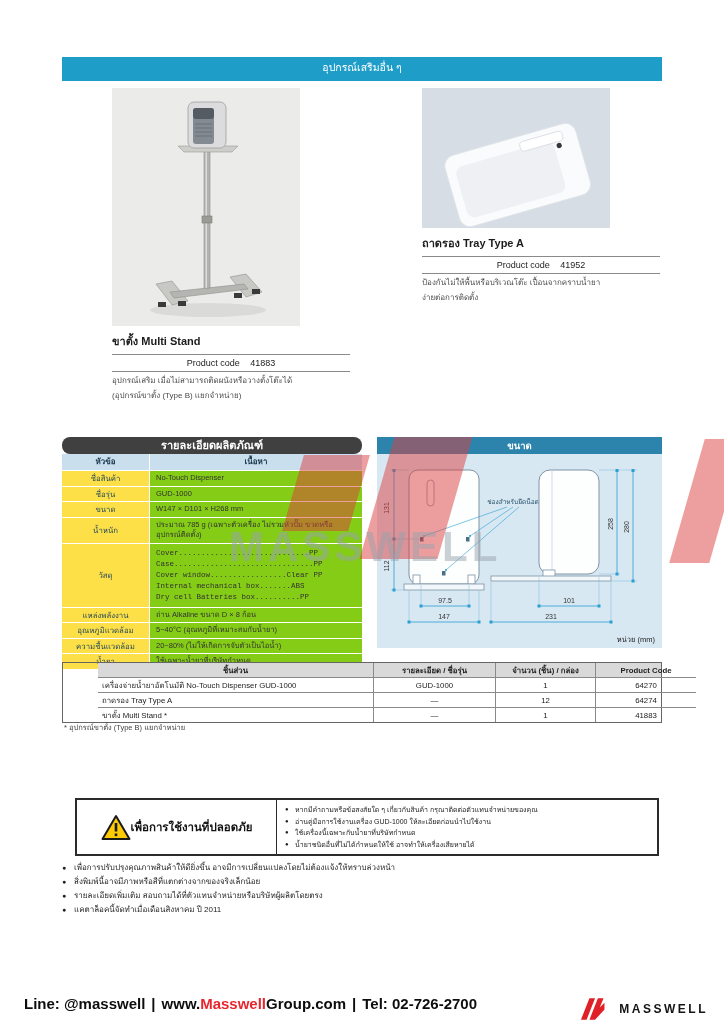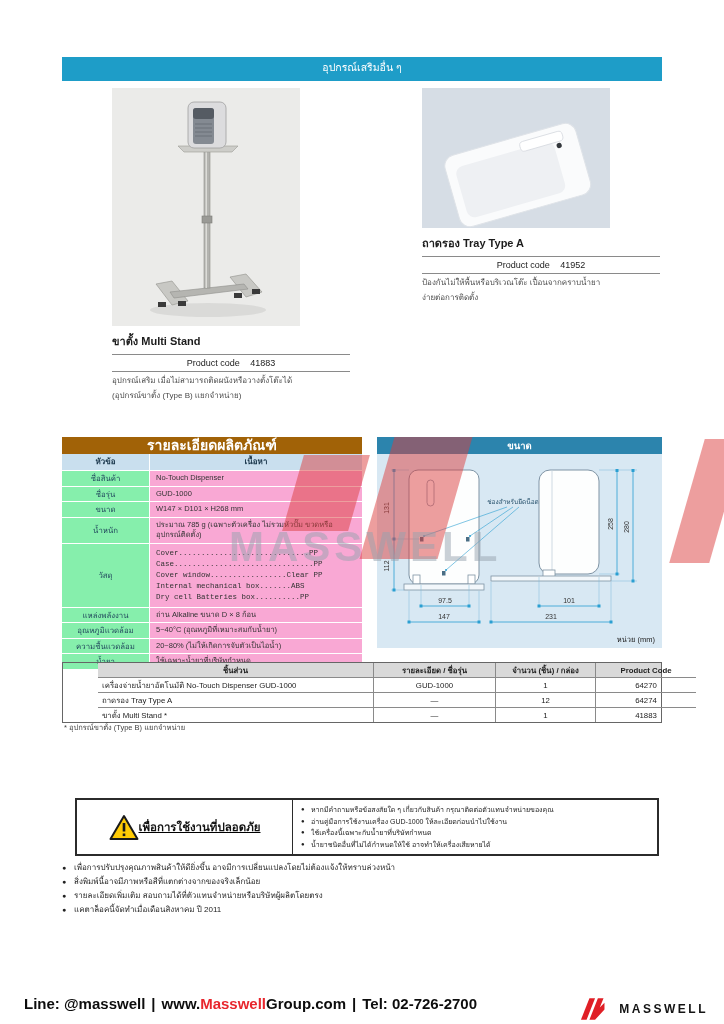--- a/index.html
+++ b/index.html
@@ -19,29 +19,29 @@
   .pb-left  { left:112px; top:332px; }
   .pb-right { left:422px; top:234px; }
   .ptitle { font-size:11px; font-weight:bold; color:#1c1c1c; padding-bottom:4px; }
   .pcode { border-top:1px solid #8a8a8a; border-bottom:1px solid #8a8a8a;
     font-size:9px; color:#222; text-align:center; padding:3px 0; }
   .pcode b { font-weight:normal; margin-left:8px; }
   .pdesc { font-size:8px; color:#4a4a4a; line-height:12px; padding-top:3px; }
 
   
   .spec { position:absolute; left:62px; top:437px; width:300px; font-size:7.5px; color:#333; }
-  .spec-title { background:#a16207; color:#fff; font-weight:bold; font-size:14px;
-    text-align:center; height:17px; line-height:17px; }
+  .spec-title { background:#404040; color:#fff; font-weight:bold; font-size:11px;
+    text-align:center; height:17px; line-height:17px;border-radius:8px; }
   .spec-sub { display:flex; height:16px; background:#c9dfee; color:#173449; font-weight:bold; font-size:8px; }
   .spec-sub .c1 { width:88px; text-align:center; line-height:16px; border-right:1px solid #fff; }
   .spec-sub .c2 { flex:1; text-align:center; line-height:16px; }
   .spec-row { display:flex; border-top:1px solid #fff; }
-  .spec-label { width:88px; background:#86efac; color:#1f445b; display:flex;
+  .spec-label { width:88px; background:#fde047; color:#1f445b; display:flex;
     align-items:center; justify-content:center; text-align:center; font-size:7.8px; border-right:1px solid #fff; }
-  .spec-value { flex:1; background:#f9a8d4; padding:2px 6px; display:flex; align-items:center;
+  .spec-value { flex:1; background:#84cc16; padding:2px 6px; display:flex; align-items:center;
     line-height:10.5px; }
   .r15 { min-height:15px; }
   .rmat .spec-value { white-space:pre-line; line-height:11px; padding:4px 6px;font-family:Liberation Mono, monospace; }
 
   
   .diagram { position:absolute; left:377px; top:437px; width:285px; }
   .diag-title { background:#2c84ad; color:#fff; font-weight:bold; font-size:9.5px;
     text-align:center; height:17px; line-height:17px; }
   .diag-body { width:285px; height:194px; background:#d8e8f3; }
 
@@ -54,22 +54,22 @@
     display:flex; align-items:center; justify-content:center; min-height:14px; padding:1px 4px; text-align:center; }
   .parts .phead .cell { min-height:15px; }
   .parts .cell.last { border-right:none; }
   .parts .prow:last-child .cell { border-bottom:none; }
   .parts .cell.namecol { justify-content:flex-start; text-align:left; }
   .footnote { position:absolute; left:64px; top:721px; font-size:7.5px; color:#444; }
 
   
   .safety { position:absolute; left:75px; top:798px; width:584px; height:58px;
     border:2px solid #2b2b2b; display:flex; background:#fff; }
-  .safety-left { width:216px; display:flex; align-items:center; justify-content:center; 
-    border-right:1px solid #2b2b2b;text-decoration:underline; }
+  .safety-left { width:200px; display:flex; align-items:center; justify-content:center; 
+    border-right:1px solid #2b2b2b; }
   .safety-title { font-size:11.5px; font-weight:bold; color:#111; }
   .safety-right { flex:1; padding:5px 8px; display:flex; flex-direction:column; justify-content:center; }
   .sbullet { font-size:7px; color:#222; line-height:11.5px; position:relative; padding-left:10px; }
   .sbullet::before { content:"●"; position:absolute; left:0; top:0; font-size:6px; }
 
   
   .notes { position:absolute; left:62px; top:861px; width:560px; }
   .note { font-size:8px; color:#222; line-height:14px; position:relative; padding-left:12px; }
   .note::before { content:"●"; position:absolute; left:0; top:0; font-size:7px; }
 

